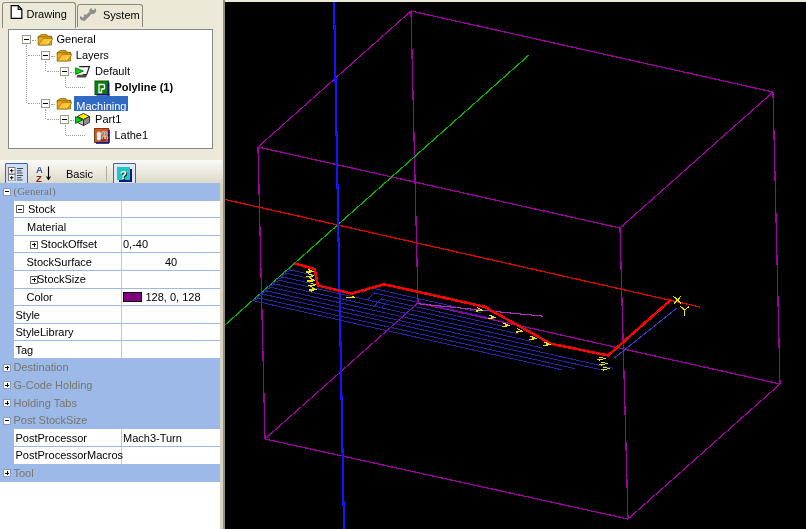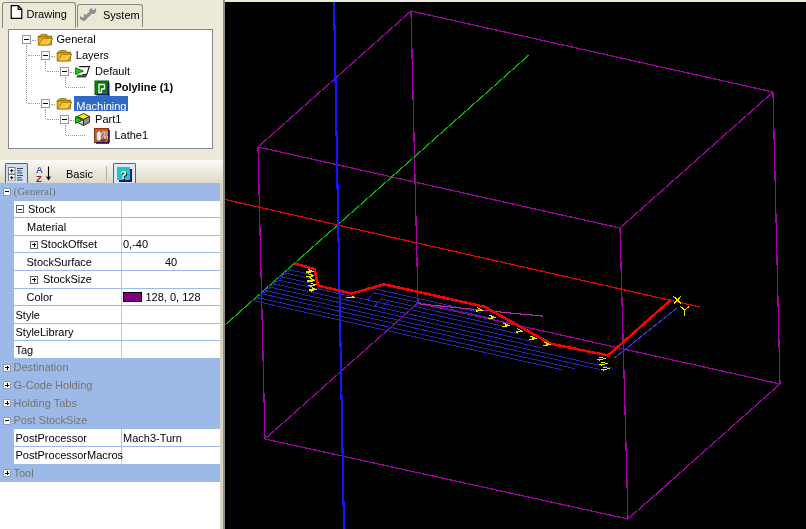--- a/index.html
+++ b/index.html
@@ -228,21 +228,21 @@
 <div style="position:absolute;left:13.5px;top:253.39999999999998px;width:206.5px;height:16.6px;background:#fff;"></div>
 <div style="position:absolute;left:121px;top:253.39999999999998px;width:1px;height:16.6px;background:#b5c7ea;"></div>
 <div class="t" style="left:26.5px;top:255.7px;color:#000;">StockSurface</div>
 <div class="t" style="left:123px;top:255.7px;color:#000;margin-left:42px;">40</div>
 <div style="position:absolute;left:0;top:271.0px;width:220px;height:17.6px;background:#9db9e8;"></div>
 <div style="position:absolute;left:13.5px;top:271.0px;width:206.5px;height:16.6px;background:#fff;"></div>
 <div style="position:absolute;left:121px;top:271.0px;width:1px;height:16.6px;background:#b5c7ea;"></div>
 <div style="position:absolute;left:30px;top:275.8px;width:8px;height:8px;background:#fff;border:1px solid #666;box-sizing:border-box;"></div>
 <div style="position:absolute;left:32px;top:279.3px;width:4px;height:1px;background:#000;"></div>
 <div style="position:absolute;left:33.5px;top:277.8px;width:1px;height:4px;background:#000;"></div>
-<div class="t" style="left:43px;top:273.3px;color:#000;">StockSize</div>
+<div class="t" style="left:37px;top:273.3px;color:#000;">StockSize</div>
 <div class="t" style="left:123px;top:287px;color:#000;">100,80,80</div>
 <div style="position:absolute;left:0;top:288.6px;width:220px;height:17.6px;background:#9db9e8;"></div>
 <div style="position:absolute;left:13.5px;top:288.6px;width:206.5px;height:16.6px;background:#fff;"></div>
 <div style="position:absolute;left:121px;top:288.6px;width:1px;height:16.6px;background:#b5c7ea;"></div>
 <div class="t" style="left:26.5px;top:290.90000000000003px;color:#000;">Color</div>
 <div style="position:absolute;left:123px;top:292.40000000000003px;width:19px;height:10px;background:#800080;border:1px solid #000;box-sizing:border-box;"></div>
 <div class="t" style="left:145.5px;top:290.90000000000003px;color:#000;">128, 0, 128</div>
 <div style="position:absolute;left:0;top:306.20000000000005px;width:220px;height:17.6px;background:#9db9e8;"></div>
 <div style="position:absolute;left:13.5px;top:306.20000000000005px;width:206.5px;height:16.6px;background:#fff;"></div>
 <div style="position:absolute;left:121px;top:306.20000000000005px;width:1px;height:16.6px;background:#b5c7ea;"></div>

